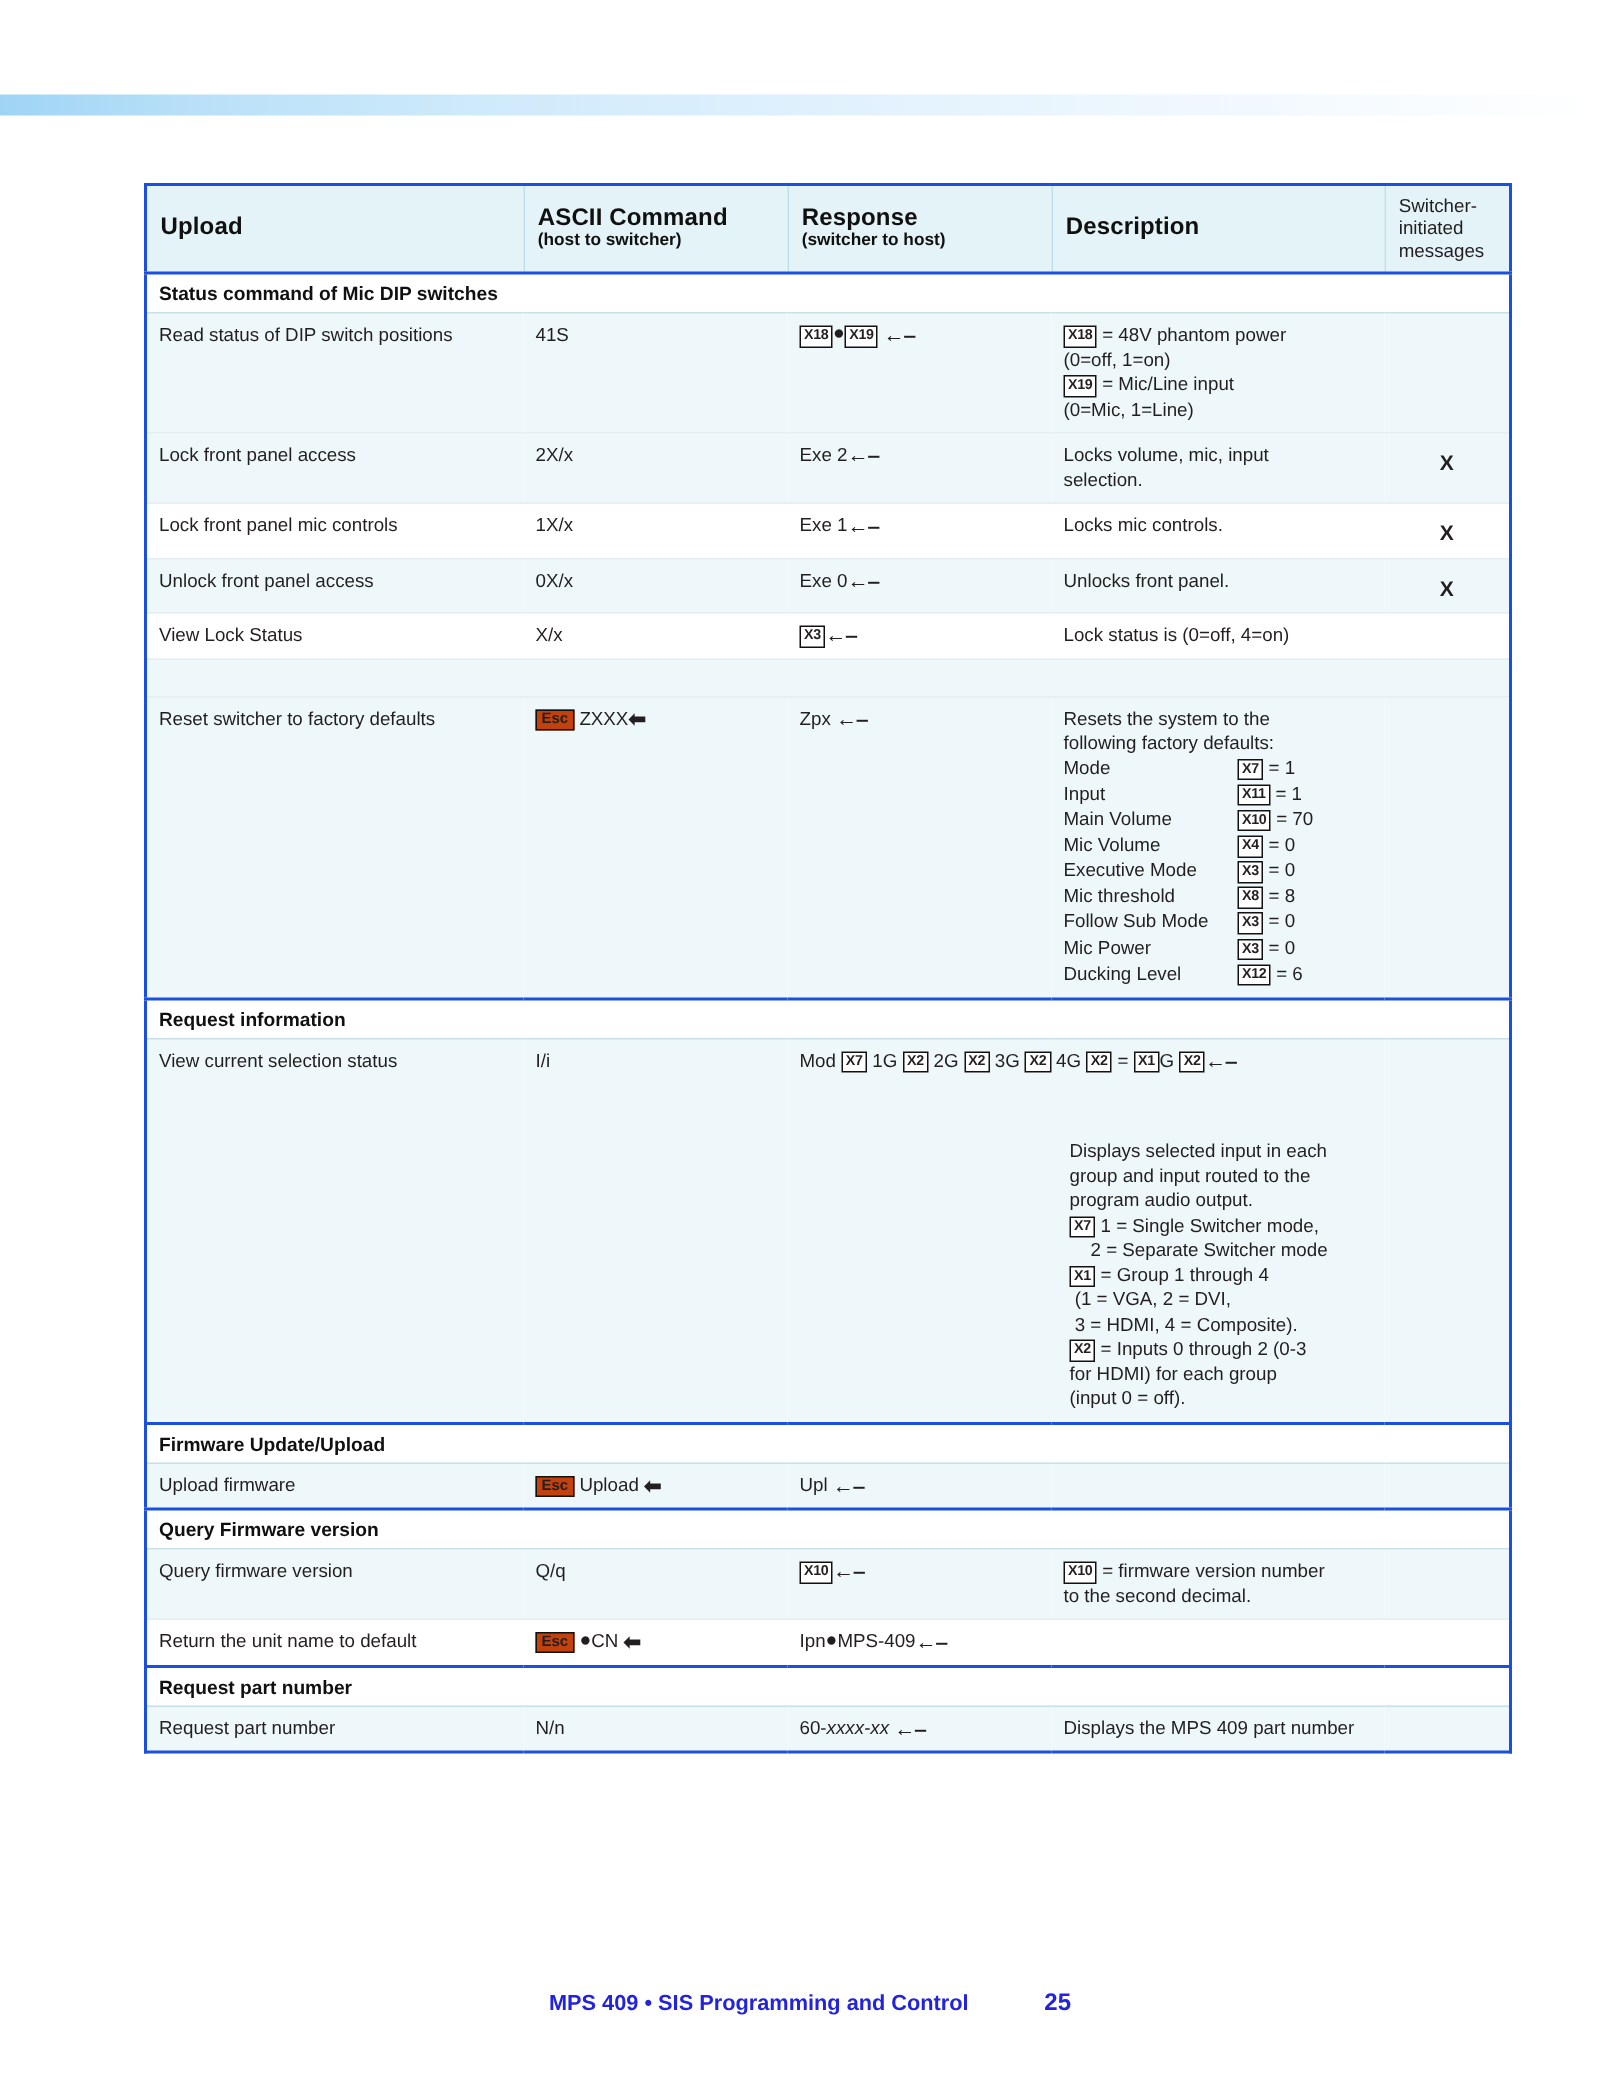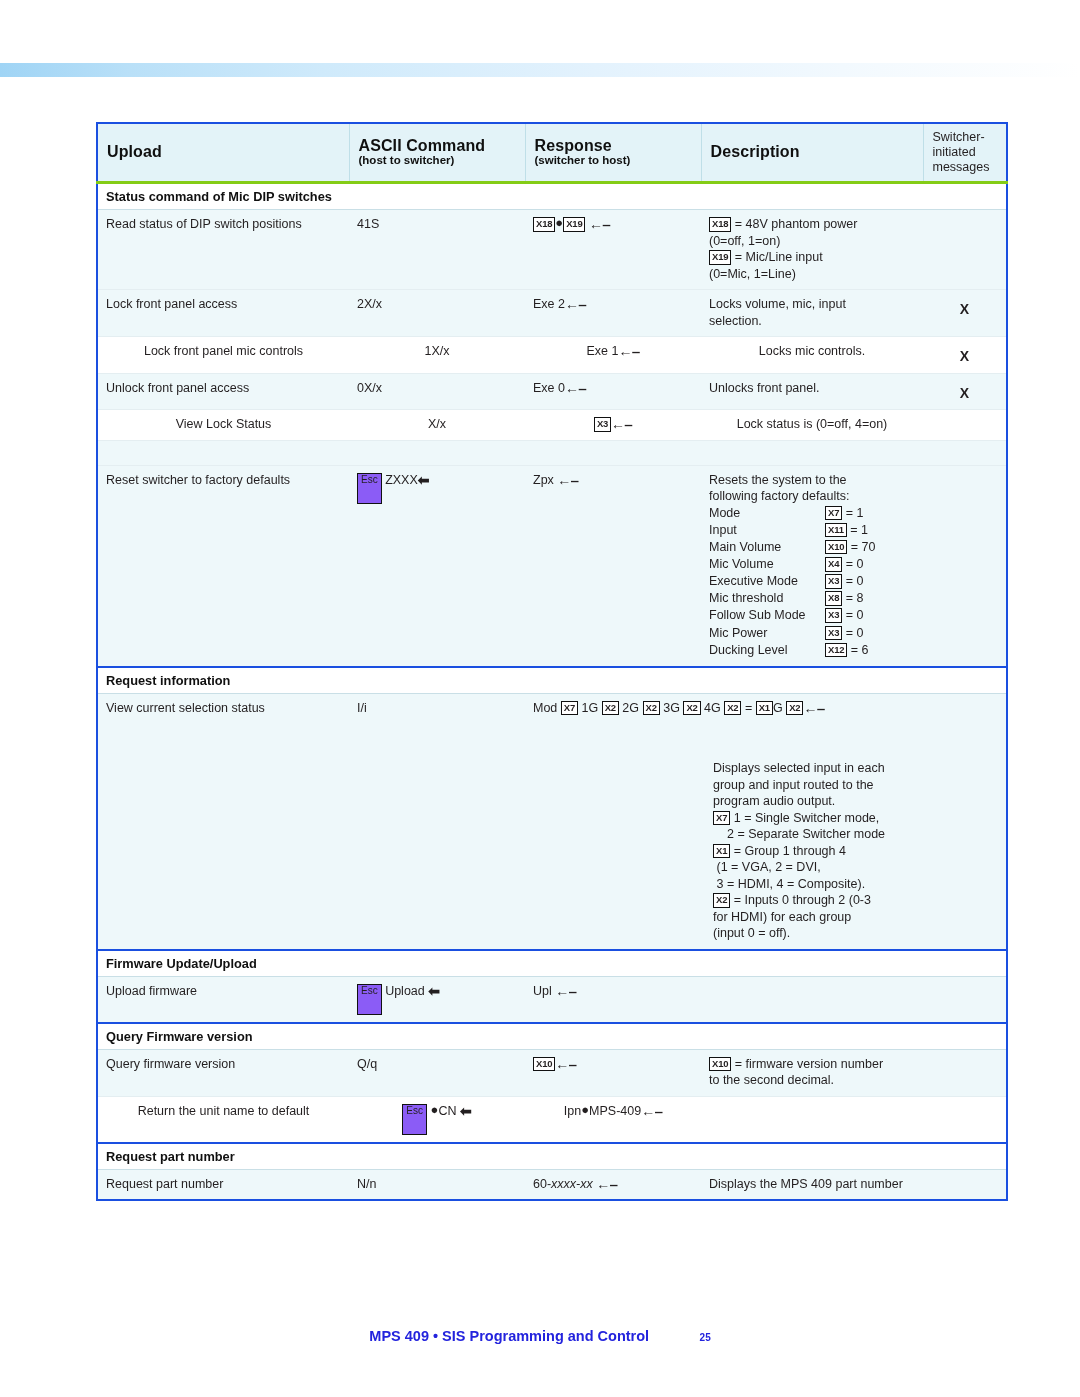--- a/index.html
+++ b/index.html
@@ -44,56 +44,56 @@
   .h-plain{font-size:12.5px;line-height:1.18;color:#231f20;}
 
   
   tr.sect td{
     background:#ffffff;
     font-weight:bold;font-size:12.8px;color:#101010;
     padding:5px 0 5px 8px;
     border-top:2px solid #1a4fe0;
     border-bottom:1px solid #c9dfe6;
   }
-  tr.sect.nosep td{border-top:3px solid #84cc16;}
+  tr.sect.nosep td{border-top:1px solid #84cc16;}
 
   
   tr.row td{
     padding:6px 8px 7px 8px;
     vertical-align:top;
     line-height:1.32;
     border-bottom:1px solid #e4eef1;
   }
   tr.row td.c-cmd{}
   tr.tint td{background:#eef8fa;}
-  tr.plainbg td{background:#ffffff;text-align:center;}
+  tr.plainbg td{background:#ffffff;}
   tr.row td.center{text-align:center;font-weight:bold;font-size:14px;padding-top:10px;}
   .spacer td{background:#eef8fa;height:22px;border-bottom:1px solid #e4eef1;}
 
   
   .xb{
     display:inline-block;
     border:1.6px solid #111;
     background:#fff;
     font-weight:bold;
     font-size:9.5px;
     line-height:10px;
     padding:1px 2px 1.5px 2px;
     vertical-align:1px;
     letter-spacing:-.2px;
     font-family:"Liberation Sans", sans-serif;
   }
   .esc{
     display:inline-block;
     border:1.6px solid #111;
-    background:#8b5cf6;
-    font-weight:normal;
+    background:#c2410c;
+    font-weight:bold;
     font-size:10px;
     line-height:11px;
-    padding:0px 3px 18px 3px;
+    padding:0px 3px 1px 3px;
     vertical-align:1px;
   }
   .ret{font-size:14px;font-weight:bold;line-height:1;vertical-align:-1px;}
   .larrow{font-size:14px;font-weight:bold;line-height:1;vertical-align:-1px;}
   .dot{font-size:13px;line-height:1;vertical-align:1px;}
   .ital{font-style:italic;}
   .dl{display:block;}
   .ind{display:inline-block;width:14px;}
 
   
@@ -104,21 +104,21 @@
   
   #footer{
     position:absolute;left:0;top:1327px;width:1080px;
     text-align:center;
   }
   #footer .f-inner{
     display:inline-block;
     color:#2323dd;font-weight:bold;font-size:14.5px;
     font-family:"Liberation Sans", sans-serif;
   }
-  #footer .f-page{display:inline-block;margin-left:46px;color:#2323dd;font-weight:bold;font-size:10px;}
+  #footer .f-page{display:inline-block;margin-left:46px;color:#2323dd;font-weight:bold;font-size:16px;}
 </style>
 </head>
 <body>
 
 <div id="top-band"></div>
 
 <div id="page">
 
 <table class="sis">
   <colgroup>

